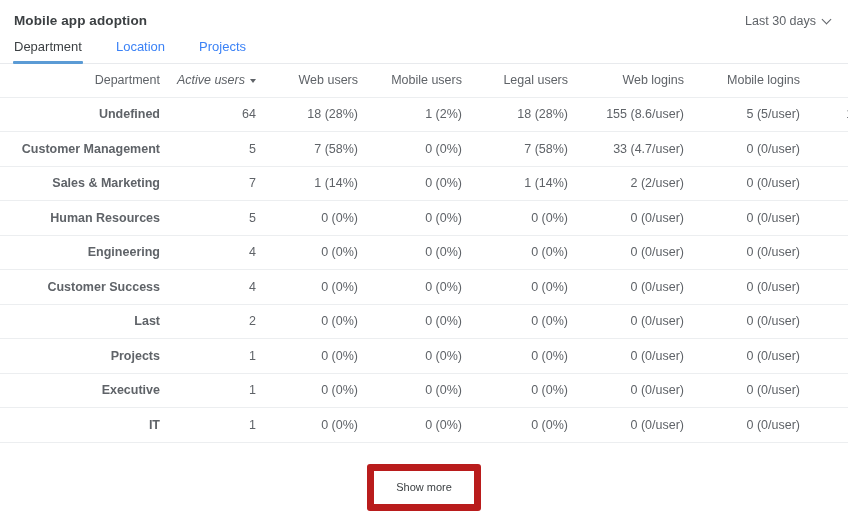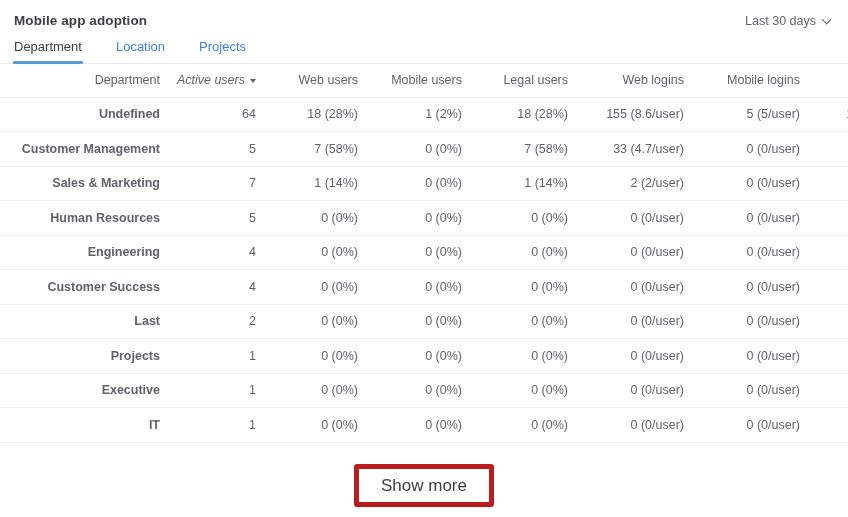--- a/index.html
+++ b/index.html
@@ -152,24 +152,24 @@
 
   
   .footer {
     display: flex;
     justify-content: center;
     align-items: flex-start;
     padding-top: 21px;
   }
   .show-more {
     font-family: "Liberation Sans", sans-serif;
-    font-size: 17px;
+    font-size: 11px;
     color: #3c4043;
     background: #ffffff;
-    border: 5px solid #b91c1c;
+    border: 7px solid #b91c1c;
     border-radius: 3px;
     padding: 9px 22px;
     cursor: pointer;
     line-height: 15px;
   }
 </style>
 </head>
 <body>
 
 <div id="app">

